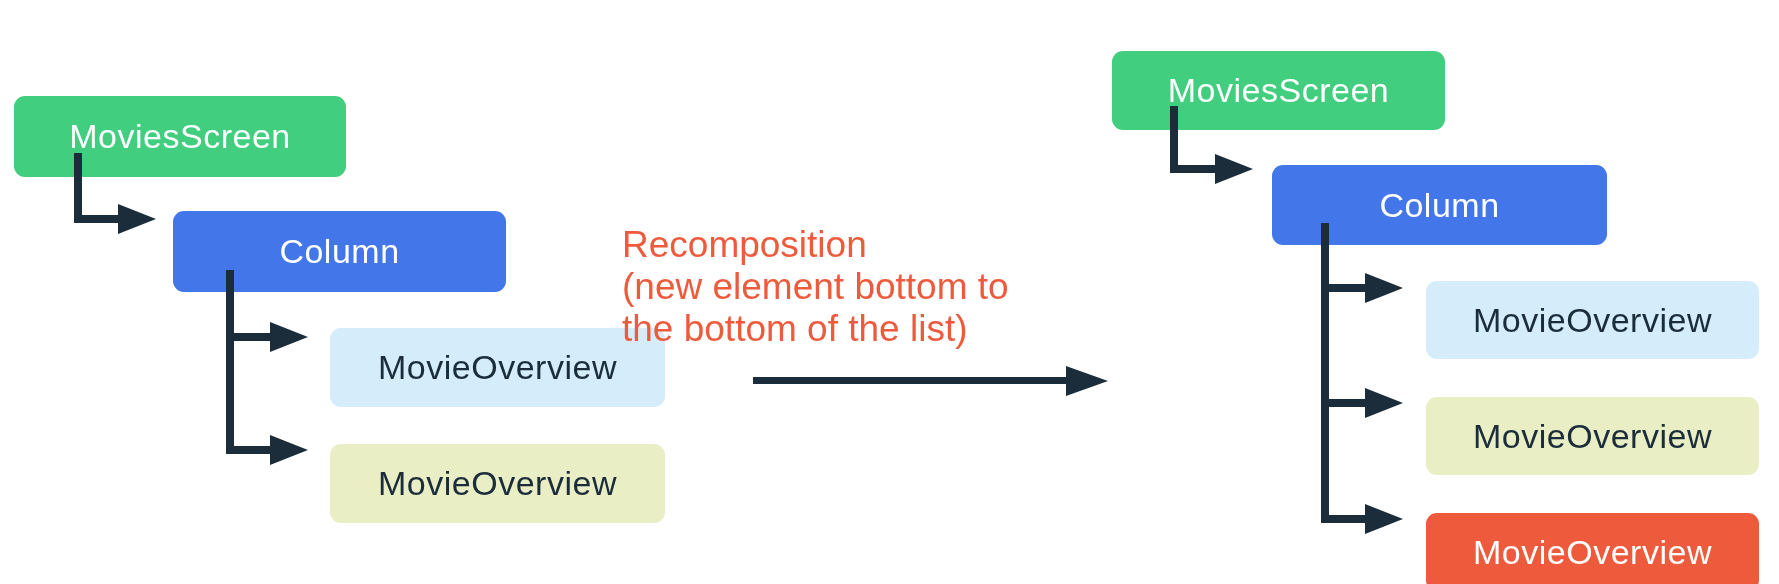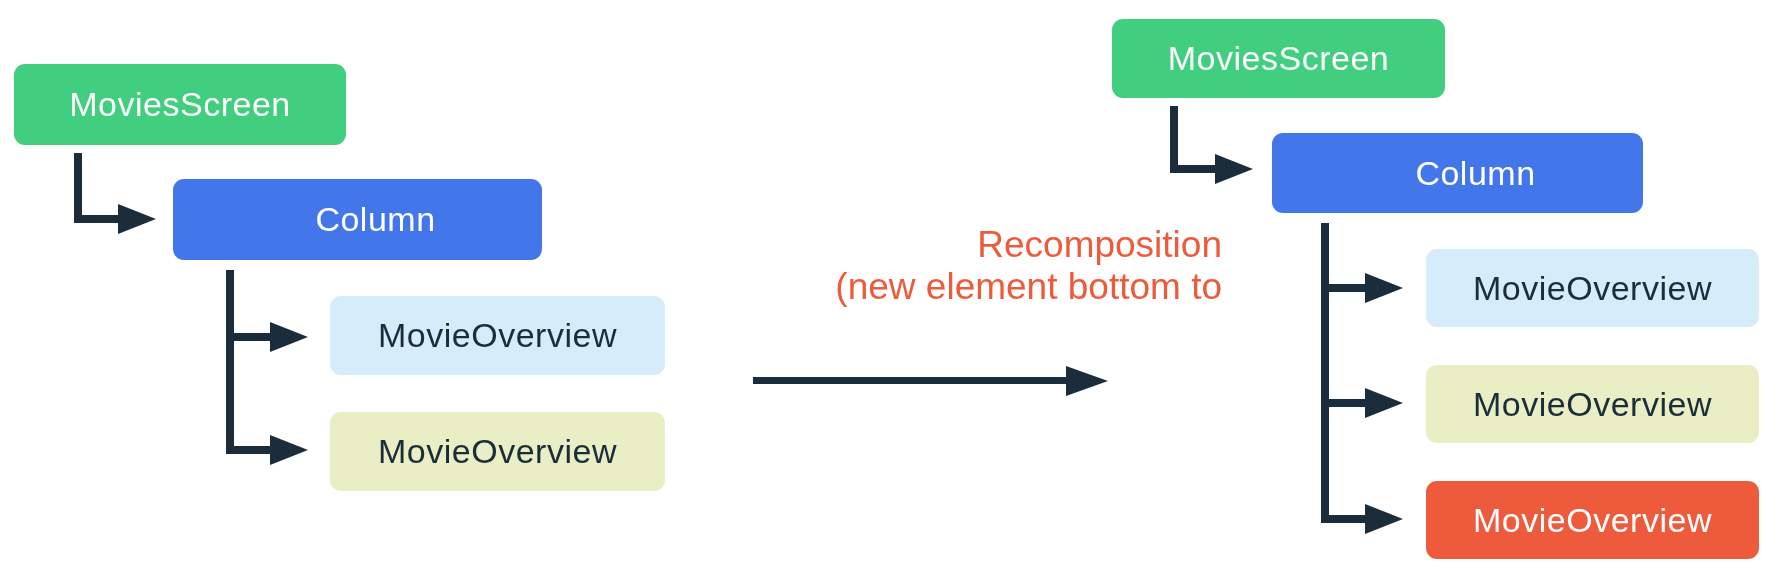--- a/index.html
+++ b/index.html
@@ -13,41 +13,42 @@
   }
   .node {
     position: absolute;
     display: flex;
     align-items: center;
     justify-content: center;
     border-radius: 11px;
     font-size: 34px;
     letter-spacing: 0.5px;
     white-space: nowrap;
+    margin-top: 32px;
   }
   .node.green       { background: #41CE7E; color: #ffffff; }
-  .node.blue        { background: #4376E8; color: #ffffff; padding-left: 36px; }
+  .node.blue        { background: #4376E8; color: #ffffff; }
   .node.lightblue   { background: #D5ECFA; color: #1B2D3A; }
   .node.lightyellow { background: #E9EEC5; color: #1B2D3A; }
   .node.orange      { background: #EE5A3C; color: #ffffff; }
 
   .vline, .hline { position: absolute; background: #1B2D3A; }
   .arrhead {
     position: absolute;
     width: 0; height: 0;
     border-top: 15px solid transparent;
     border-bottom: 15px solid transparent;
     border-left: 38px solid #1B2D3A;
   }
   .annotation {
     position: absolute;
     left: 622px;
     top: 224px;
     width: 600px;
-    text-align: right;
+    text-align: left;
     font-size: 37px;
     line-height: 42px;
     color: #EE5A3C;
   }
 </style>
 </head>
 <body>
 
 <div class="canvas">
 
@@ -65,20 +66,21 @@
   <div class="arrhead" style="left:270px; top:322px;"></div>
   <div class="node lightblue" style="left:330px; top:296px; width:335px; height:79px;">MovieOverview</div>
 
   <div class="hline" style="left:226px; top:446px; width:44px; height:8px;"></div>
   <div class="arrhead" style="left:270px; top:435px;"></div>
   <div class="node lightyellow" style="left:330px; top:412px; width:335px; height:79px;">MovieOverview</div>
 
   <div class="annotation">
     <div>Recomposition</div>
     <div>(new element bottom to</div>
+    <div>the bottom of the list)</div>
   </div>
   <div class="hline" style="left:753px; top:377px; width:314px; height:7px;"></div>
   <div class="arrhead" style="left:1066px; top:366px; border-left-width:42px;"></div>
 
   <div class="node green" style="left:1112px; top:19px; width:333px; height:79px;">MoviesScreen</div>
 
   <div class="vline" style="left:1170px; top:106px; width:8px; height:67px;"></div>
   <div class="hline" style="left:1170px; top:165px; width:45px; height:8px;"></div>
   <div class="arrhead" style="left:1215px; top:154px;"></div>
 

